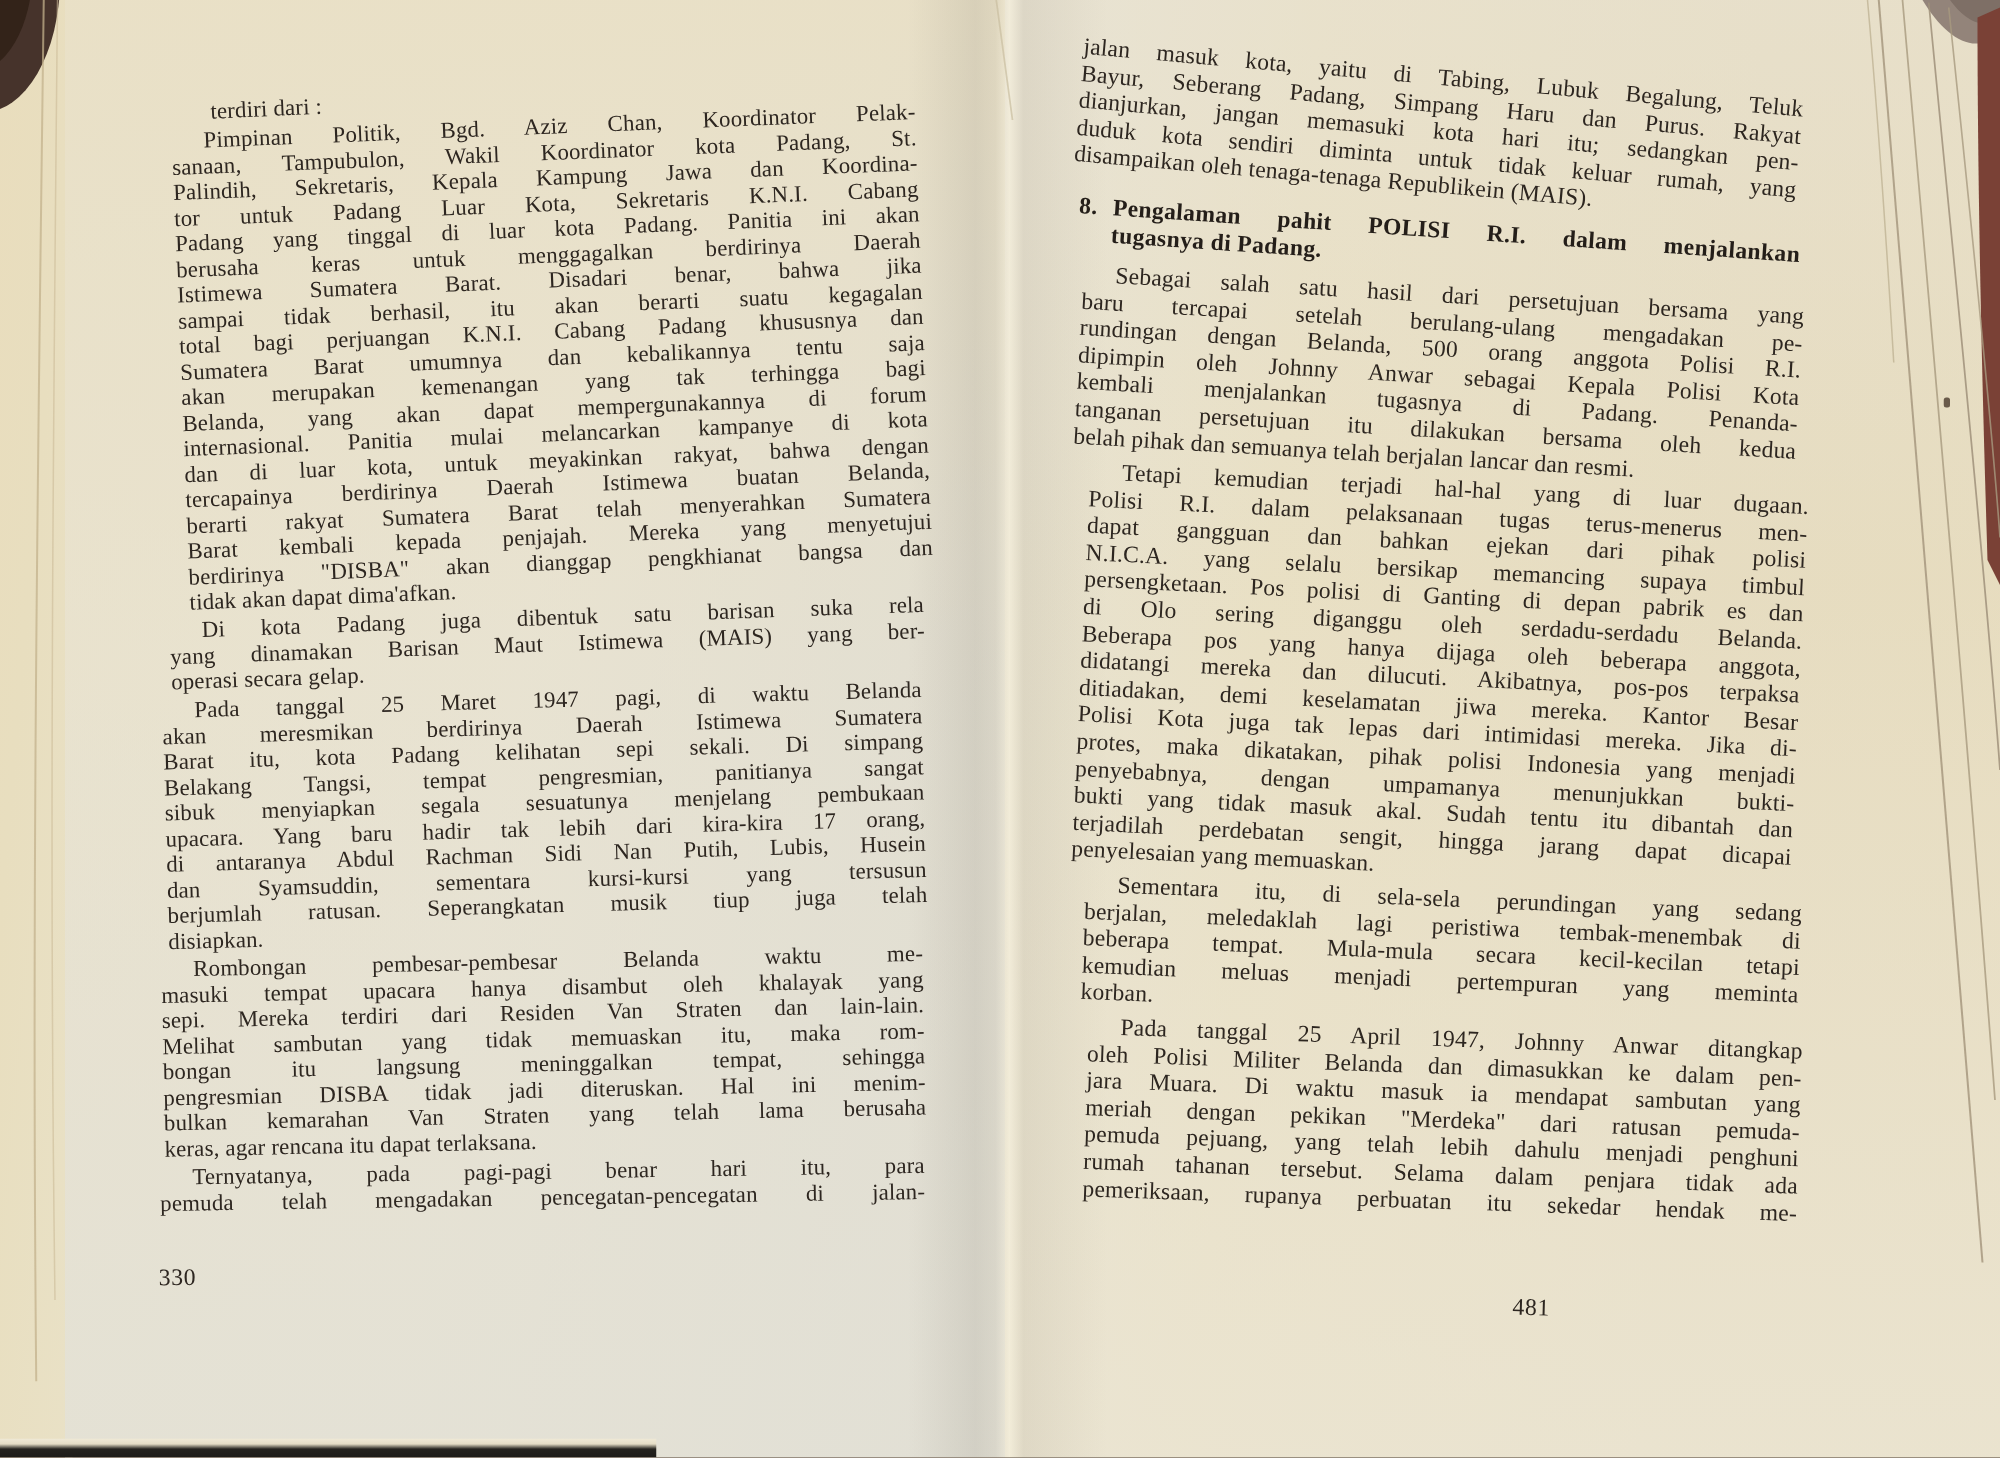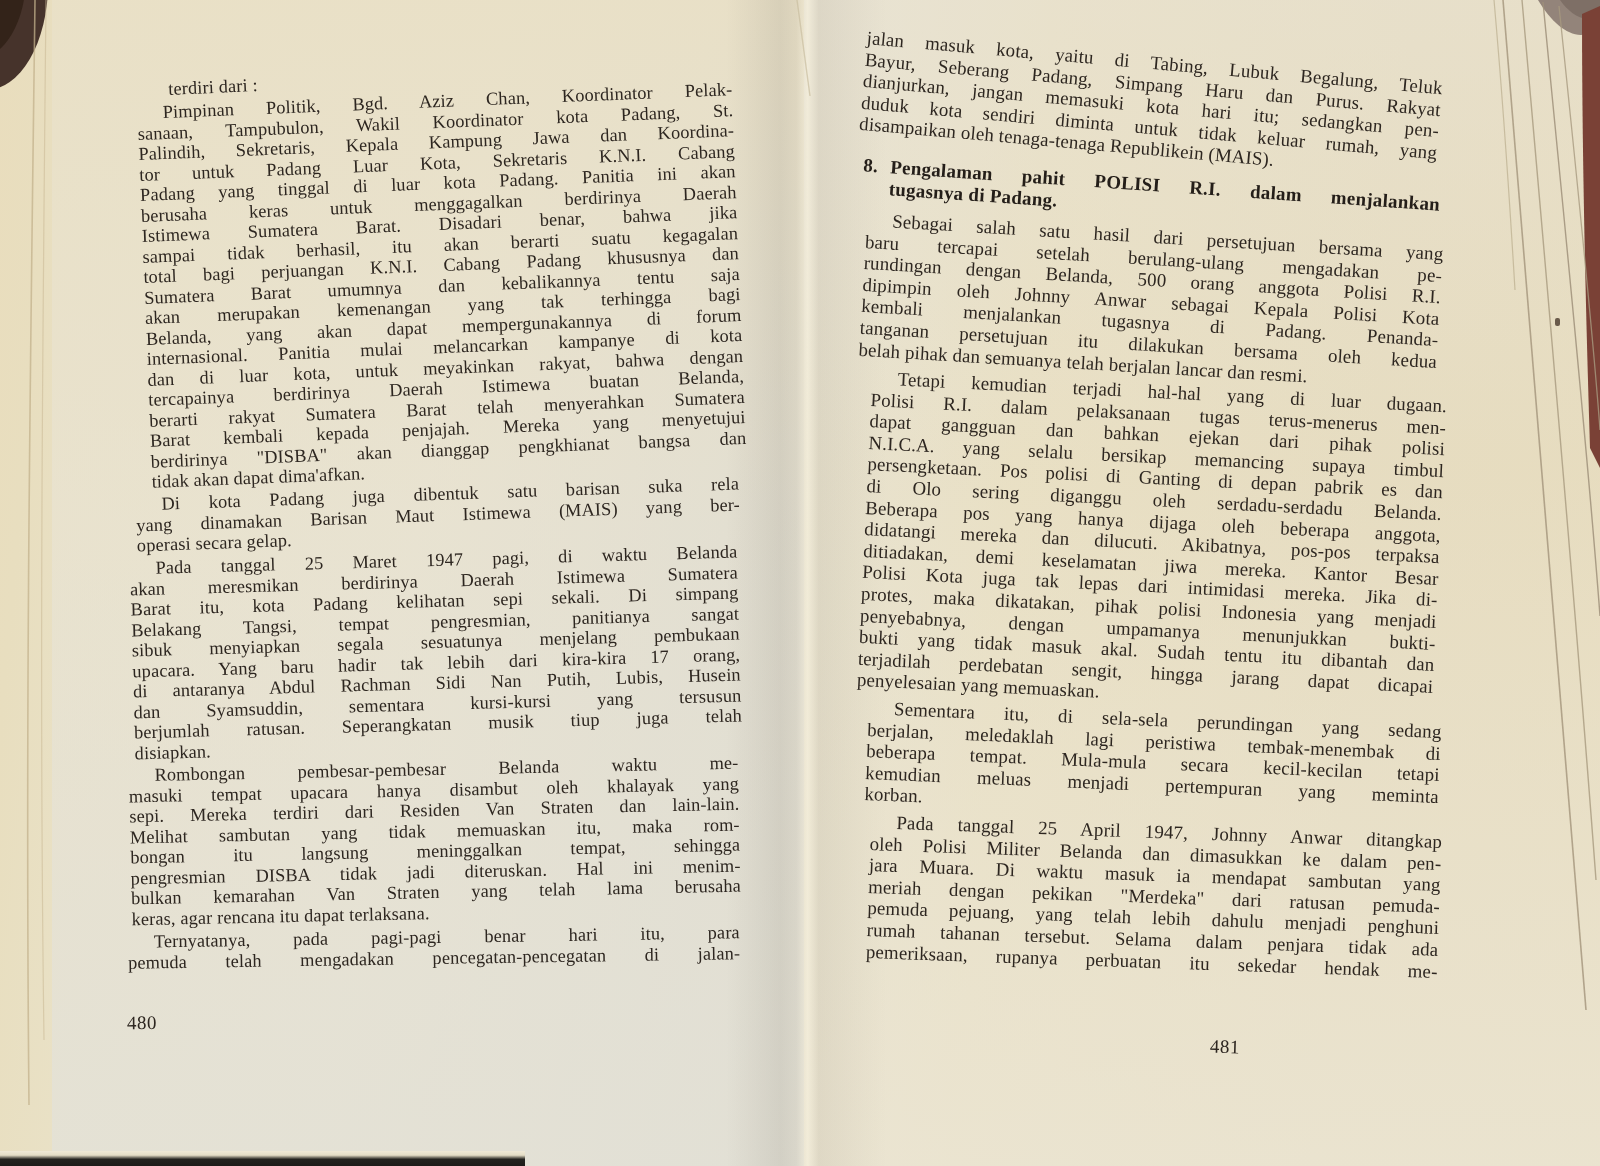--- a/index.html
+++ b/index.html
@@ -184,21 +184,21 @@
         <div class="tline indent">Pada tanggal 25 April 1947, Johnny Anwar ditangkap</div>
         <div class="tline">oleh Polisi Militer Belanda dan dimasukkan ke dalam pen-</div>
         <div class="tline">jara Muara. Di waktu masuk ia mendapat sambutan yang</div>
         <div class="tline">meriah dengan pekikan "Merdeka" dari ratusan pemuda-</div>
         <div class="tline">pemuda pejuang, yang telah lebih dahulu menjadi penghuni</div>
         <div class="tline">rumah tahanan tersebut. Selama dalam penjara tidak ada</div>
         <div class="tline">pemeriksaan, rupanya perbuatan itu sekedar hendak me-</div>
       </div>
     </div>
 
-  <div class="abs pagenum" id="pagenum-left">480</div>
+  <div class="abs pagenum" id="pagenum-left">330</div>
   <div class="abs pagenum" id="pagenum-right">481</div>
 
   <svg class="abs" id="decor" width="1600" height="1166" viewBox="0 0 1600 1166">
 
     <ellipse cx="-14" cy="-16" rx="62" ry="106" fill="#46332b"></ellipse>
     <ellipse cx="-22" cy="-24" rx="48" ry="82" fill="#332319"></ellipse>
 
     <path d="M1538,0 L1600,0 L1600,26 C1580,46 1556,30 1538,0 Z" fill="#93847a"></path>
     <path d="M1560,0 L1600,0 L1600,14 C1586,26 1570,14 1560,0 Z" fill="#7e6f66"></path>
 

